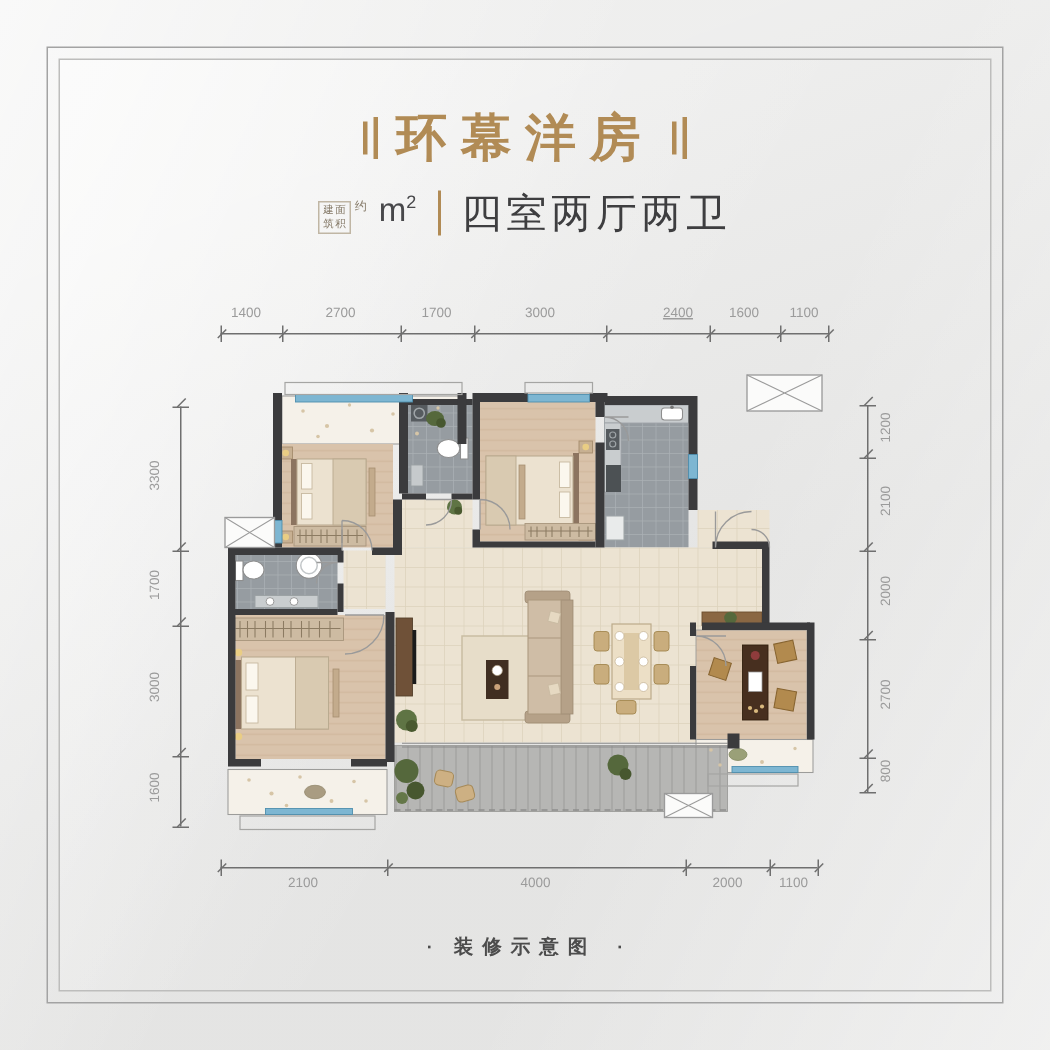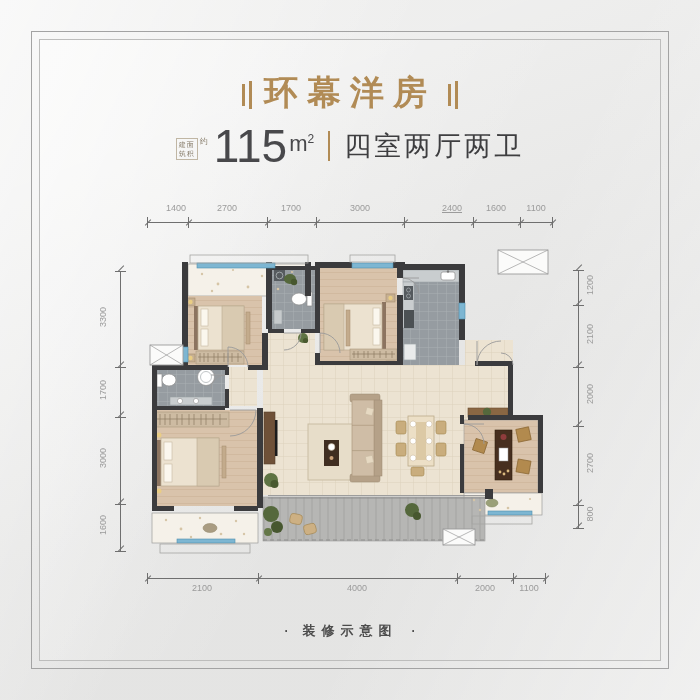--- a/index.html
+++ b/index.html
@@ -11,21 +11,21 @@
       linear-gradient(295deg, rgba(255,255,255,.45) 0%, rgba(255,255,255,0) 38%),
       linear-gradient(160deg, rgba(255,255,255,.25) 20%, rgba(0,0,0,.02) 60%),
       #e9e9e8;
     position:relative;overflow:hidden;
   }
   .canvas{position:absolute;inset:0;}
   .frame-outer{position:absolute;inset:31px;border:1px solid #a3a3a3;}
   .frame-inner{position:absolute;inset:39px;border:1px solid #bdbdbc;
     background:linear-gradient(120deg, rgba(255,255,255,.5), rgba(255,255,255,0) 55%);}
   
-  .title-row{position:absolute;top:74px;left:0;width:700px;display:flex;justify-content:center;align-items:flex-end;gap:12px;}
+  .title-row{position:absolute;top:74px;left:0;width:700px;display:flex;justify-content:center;align-items:center;gap:12px;}
   .tbars{display:flex;gap:4px;height:30px;align-items:center;}
   .tbars i{display:block;width:3px;height:28px;background:#b18b55;}
   .tbars i:first-child{height:22px;}
   .main-title{font-size:34px;font-weight:bold;color:#b18b55;letter-spacing:9px;line-height:36px;}
   .sub-row{position:absolute;top:124px;left:0;width:700px;display:flex;justify-content:center;align-items:center;}
   .area-prefix{display:flex;align-items:flex-start;margin-right:6px;margin-top:6px;}
   .prefix-box{border:1px solid #c0b6a4;color:#857a68;font-size:7px;line-height:9px;padding:1px 2px;letter-spacing:1px;text-align:center;}
   .approx{font-size:8px;color:#857a68;margin-left:2px;transform:translateY(-2px);}
   .area-num{font-size:46px;color:#48484b;font-weight:400;letter-spacing:0;line-height:44px;}
   .area-unit{font-size:22px;color:#48484b;margin-left:2px;transform:translateY(-2px);}
@@ -65,36 +65,35 @@
       </span>
   </div>
   <div class="sub-row">
     <span class="area-prefix">
       <span class="prefix-box">
         <span>建面</span><br>
         <span>筑积</span>
       </span>
       <span class="approx">约</span>
     </span>
-    <span class="area-num">115</span>
     <span class="area-unit"><span>m</span><sup>2</sup></span>
     <span class="sub-divider"></span>
     <span class="room-spec">四室两厅两卫</span>
   </div>
 
   <div class="dim-line" style="left:147px;top:222px;width:405px;height:1px;"></div>
   <div class="tickv" style="left:147px;top:217px;"></div>
   <div class="tickv" style="left:188px;top:217px;"></div>
   <div class="tickv" style="left:267px;top:217px;"></div>
   <div class="tickv" style="left:316px;top:217px;"></div>
   <div class="tickv" style="left:404px;top:217px;"></div>
   <div class="tickv" style="left:473px;top:217px;"></div>
   <div class="tickv" style="left:520px;top:217px;"></div>
   <div class="tickv" style="left:552px;top:217px;"></div>
-  <span class="dim-label" style="left:146px;top:203px;">1400</span>
+  <span class="dim-label" style="left:134px;top:203px;">1400</span>
   <span class="dim-label" style="left:197px;top:203px;">2700</span>
   <span class="dim-label" style="left:261px;top:203px;">1700</span>
   <span class="dim-label" style="left:330px;top:203px;">3000</span>
   <span class="dim-label" style="left:422px;top:203px;text-decoration:underline;">2400</span>
   <span class="dim-label" style="left:466px;top:203px;">1600</span>
   <span class="dim-label" style="left:506px;top:203px;">1100</span>
 
   <div class="dim-line" style="left:120px;top:271px;width:1px;height:280px;"></div>
   <div class="tickh" style="left:115px;top:271px;"></div>
   <div class="tickh" style="left:115px;top:367px;"></div>

